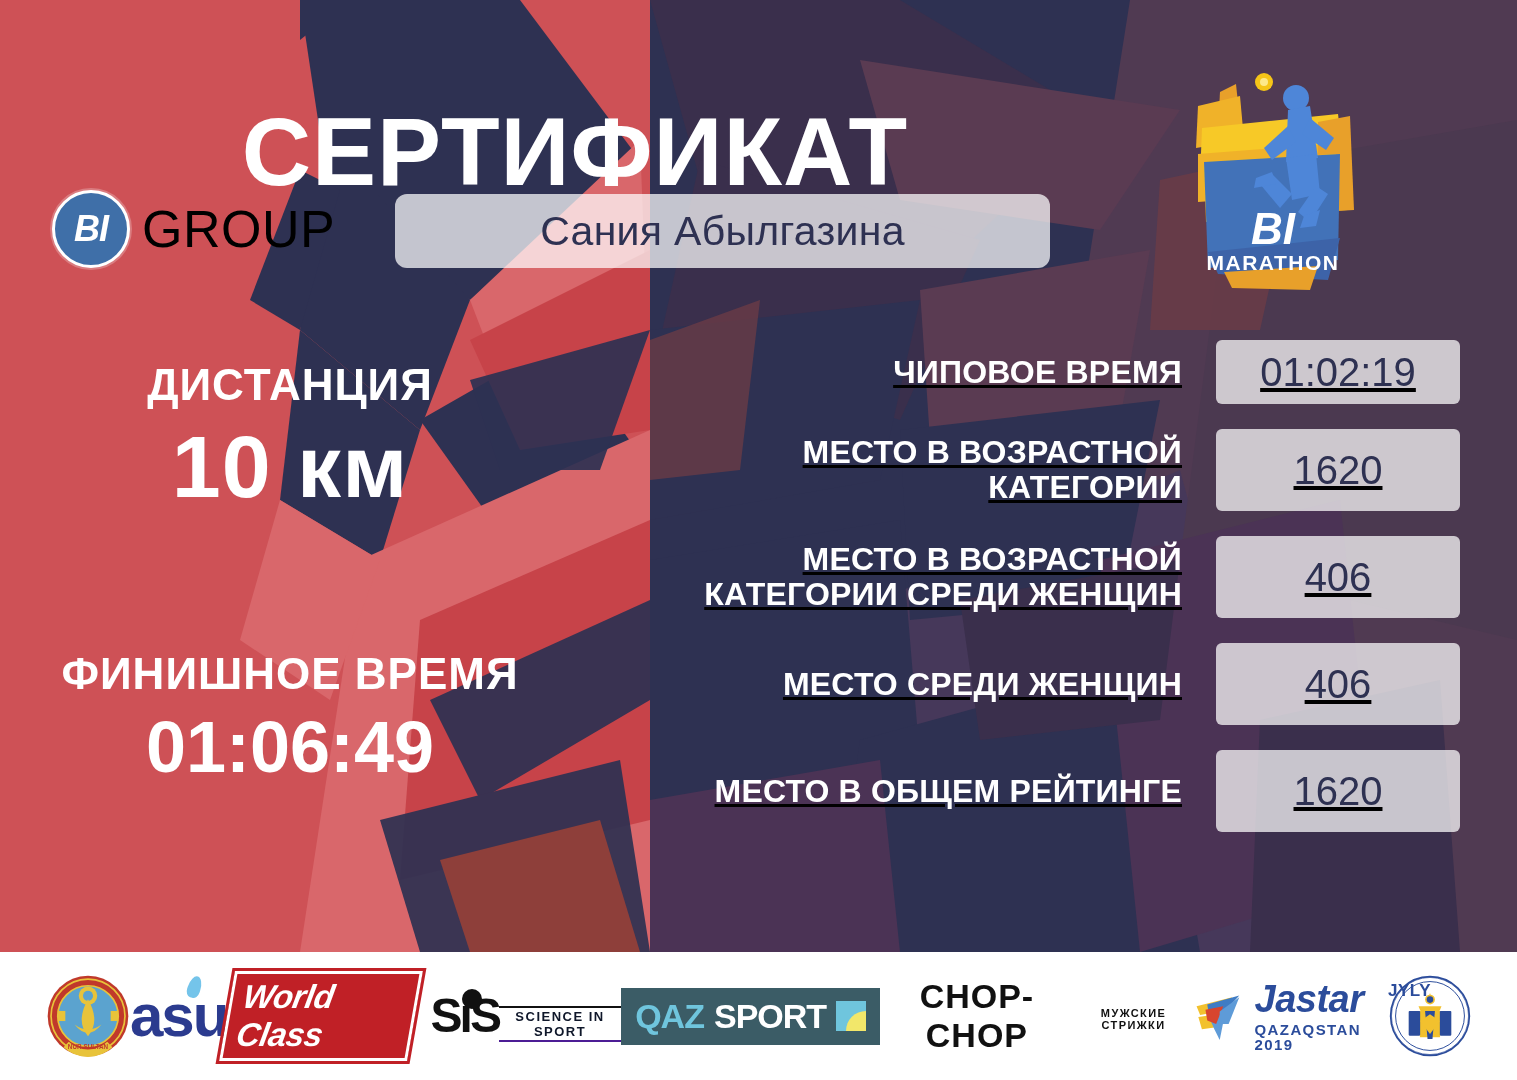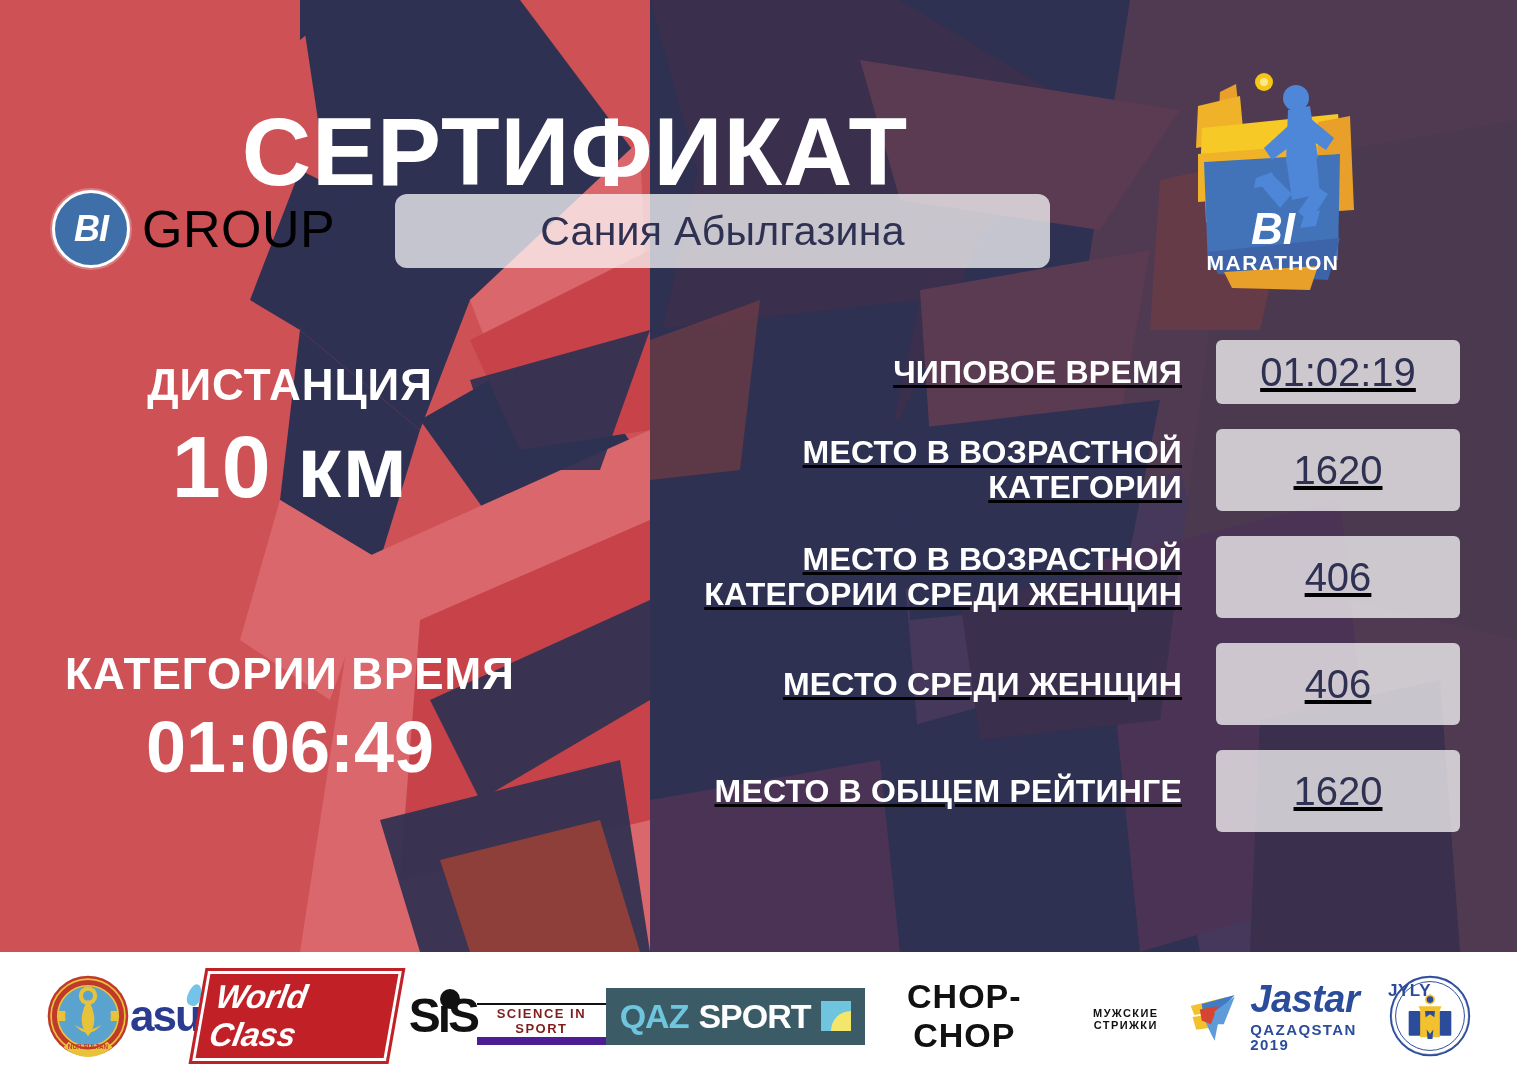--- a/index.html
+++ b/index.html
@@ -82,32 +82,32 @@
     position:absolute; left:0; bottom:0; width:100%; height:128px;
     background:#ffffff;
     display:flex; align-items:center; justify-content:space-between;
     padding:0 46px;
   }
   .sponsor { display:flex; align-items:center; justify-content:center; }
 
   
   .emb { width:84px; height:84px; }
   
-  .asu { position:relative; color:#2b3b8f; font-size:44px; font-weight:bold; letter-spacing:-2px; line-height:1; }
+  .asu { position:relative; color:#2b3b8f; font-size:60px; font-weight:bold; letter-spacing:-2px; line-height:1; }
   .asu .drop { position:absolute; left:58px; top:-10px; width:13px; height:22px;
                background:#74c4ea; border-radius:60% 60% 50% 50%/70% 70% 40% 40%; transform:rotate(18deg); }
   
   .wc { background:#c02026; border:3px solid #ffffff; outline:3px solid #c02026;
         padding:4px 10px; transform:skewX(-10deg); }
   .wc span { color:#ffffff; font-size:33px; font-weight:bold; font-style:italic; letter-spacing:-0.5px; }
   
   .sis { text-align:center; }
   .sis .big { position:relative; font-size:48px; font-weight:bold; color:#111; letter-spacing:-3px; line-height:0.95;padding-left:15px; }
   .sis .big .dot { position:absolute; left:46px; top:-4px; width:20px; height:20px; border-radius:50%; background:#111; }
-  .sis .sub { font-size:13px; font-weight:bold; letter-spacing:1.5px; color:#7f1d1d; border-top:2px solid #111; border-bottom:8px solid #4c1d95; padding:1px 0; margin-top:16px; }
+  .sis .sub { font-size:13px; font-weight:bold; letter-spacing:1.5px; color:#0f172a; border-top:2px solid #111; border-bottom:2px solid #4c1d95; padding:1px 0; margin-top:16px; }
   
   .chop { text-align:center; }
   .chop .main { font-size:34px; font-weight:bold; color:#111; letter-spacing:1px; }
   .chop .sub { font-size:11px; font-weight:bold; color:#111; letter-spacing:1.4px; margin-top:6px; }
   
   .qaz { background:#3b5c66; padding:9px 14px; display:flex; align-items:center; gap:10px; }
   .qaz .q { color:#6fc5dd; font-size:34px; font-weight:bold; letter-spacing:-1px; }
   .qaz .s { color:#ffffff; font-size:34px; font-weight:bold; letter-spacing:-1px; }
   .qaz .sq { width:30px; height:30px; background:#6fc5dd; position:relative; overflow:hidden; }
   .qaz .sq::after { content:""; position:absolute; right:0; bottom:0; width:20px; height:20px; background:#f2e76a; border-radius:20px 0 0 0; }
@@ -241,21 +241,21 @@
       <text x="105" y="182" text-anchor="middle" font-family="Liberation Sans, sans-serif" font-size="44" font-weight="bold" font-style="italic" fill="#ffffff">BI</text>
       <text x="105" y="208" text-anchor="middle" font-family="Liberation Sans, sans-serif" font-size="21" font-weight="bold" letter-spacing="1.5" fill="#ffffff">MARATHON</text>
     </svg>
   </div>
 
   <div class="left-col">
     <div class="lbl-distance">ДИСТАНЦИЯ</div>
     <div class="val-distance">10 км</div>
   </div>
   <div class="left-col-2">
-    <div class="lbl-finish">КАТЕГОРИИ ВРЕМЯ</div>
+    <div class="lbl-finish">ФИНИШНОЕ ВРЕМЯ</div>
     <div class="val-finish">01:06:49</div>
   </div>
 
   <div class="right-col">
     <div class="stat-row">
       <div class="stat-label">ЧИПОВОЕ ВРЕМЯ</div>
       <div class="stat-value">01:02:19</div>
     </div>
     <div class="stat-row tall">
       <div class="stat-label">МЕСТО В ВОЗРАСТНОЙ КАТЕГОРИИ</div>

